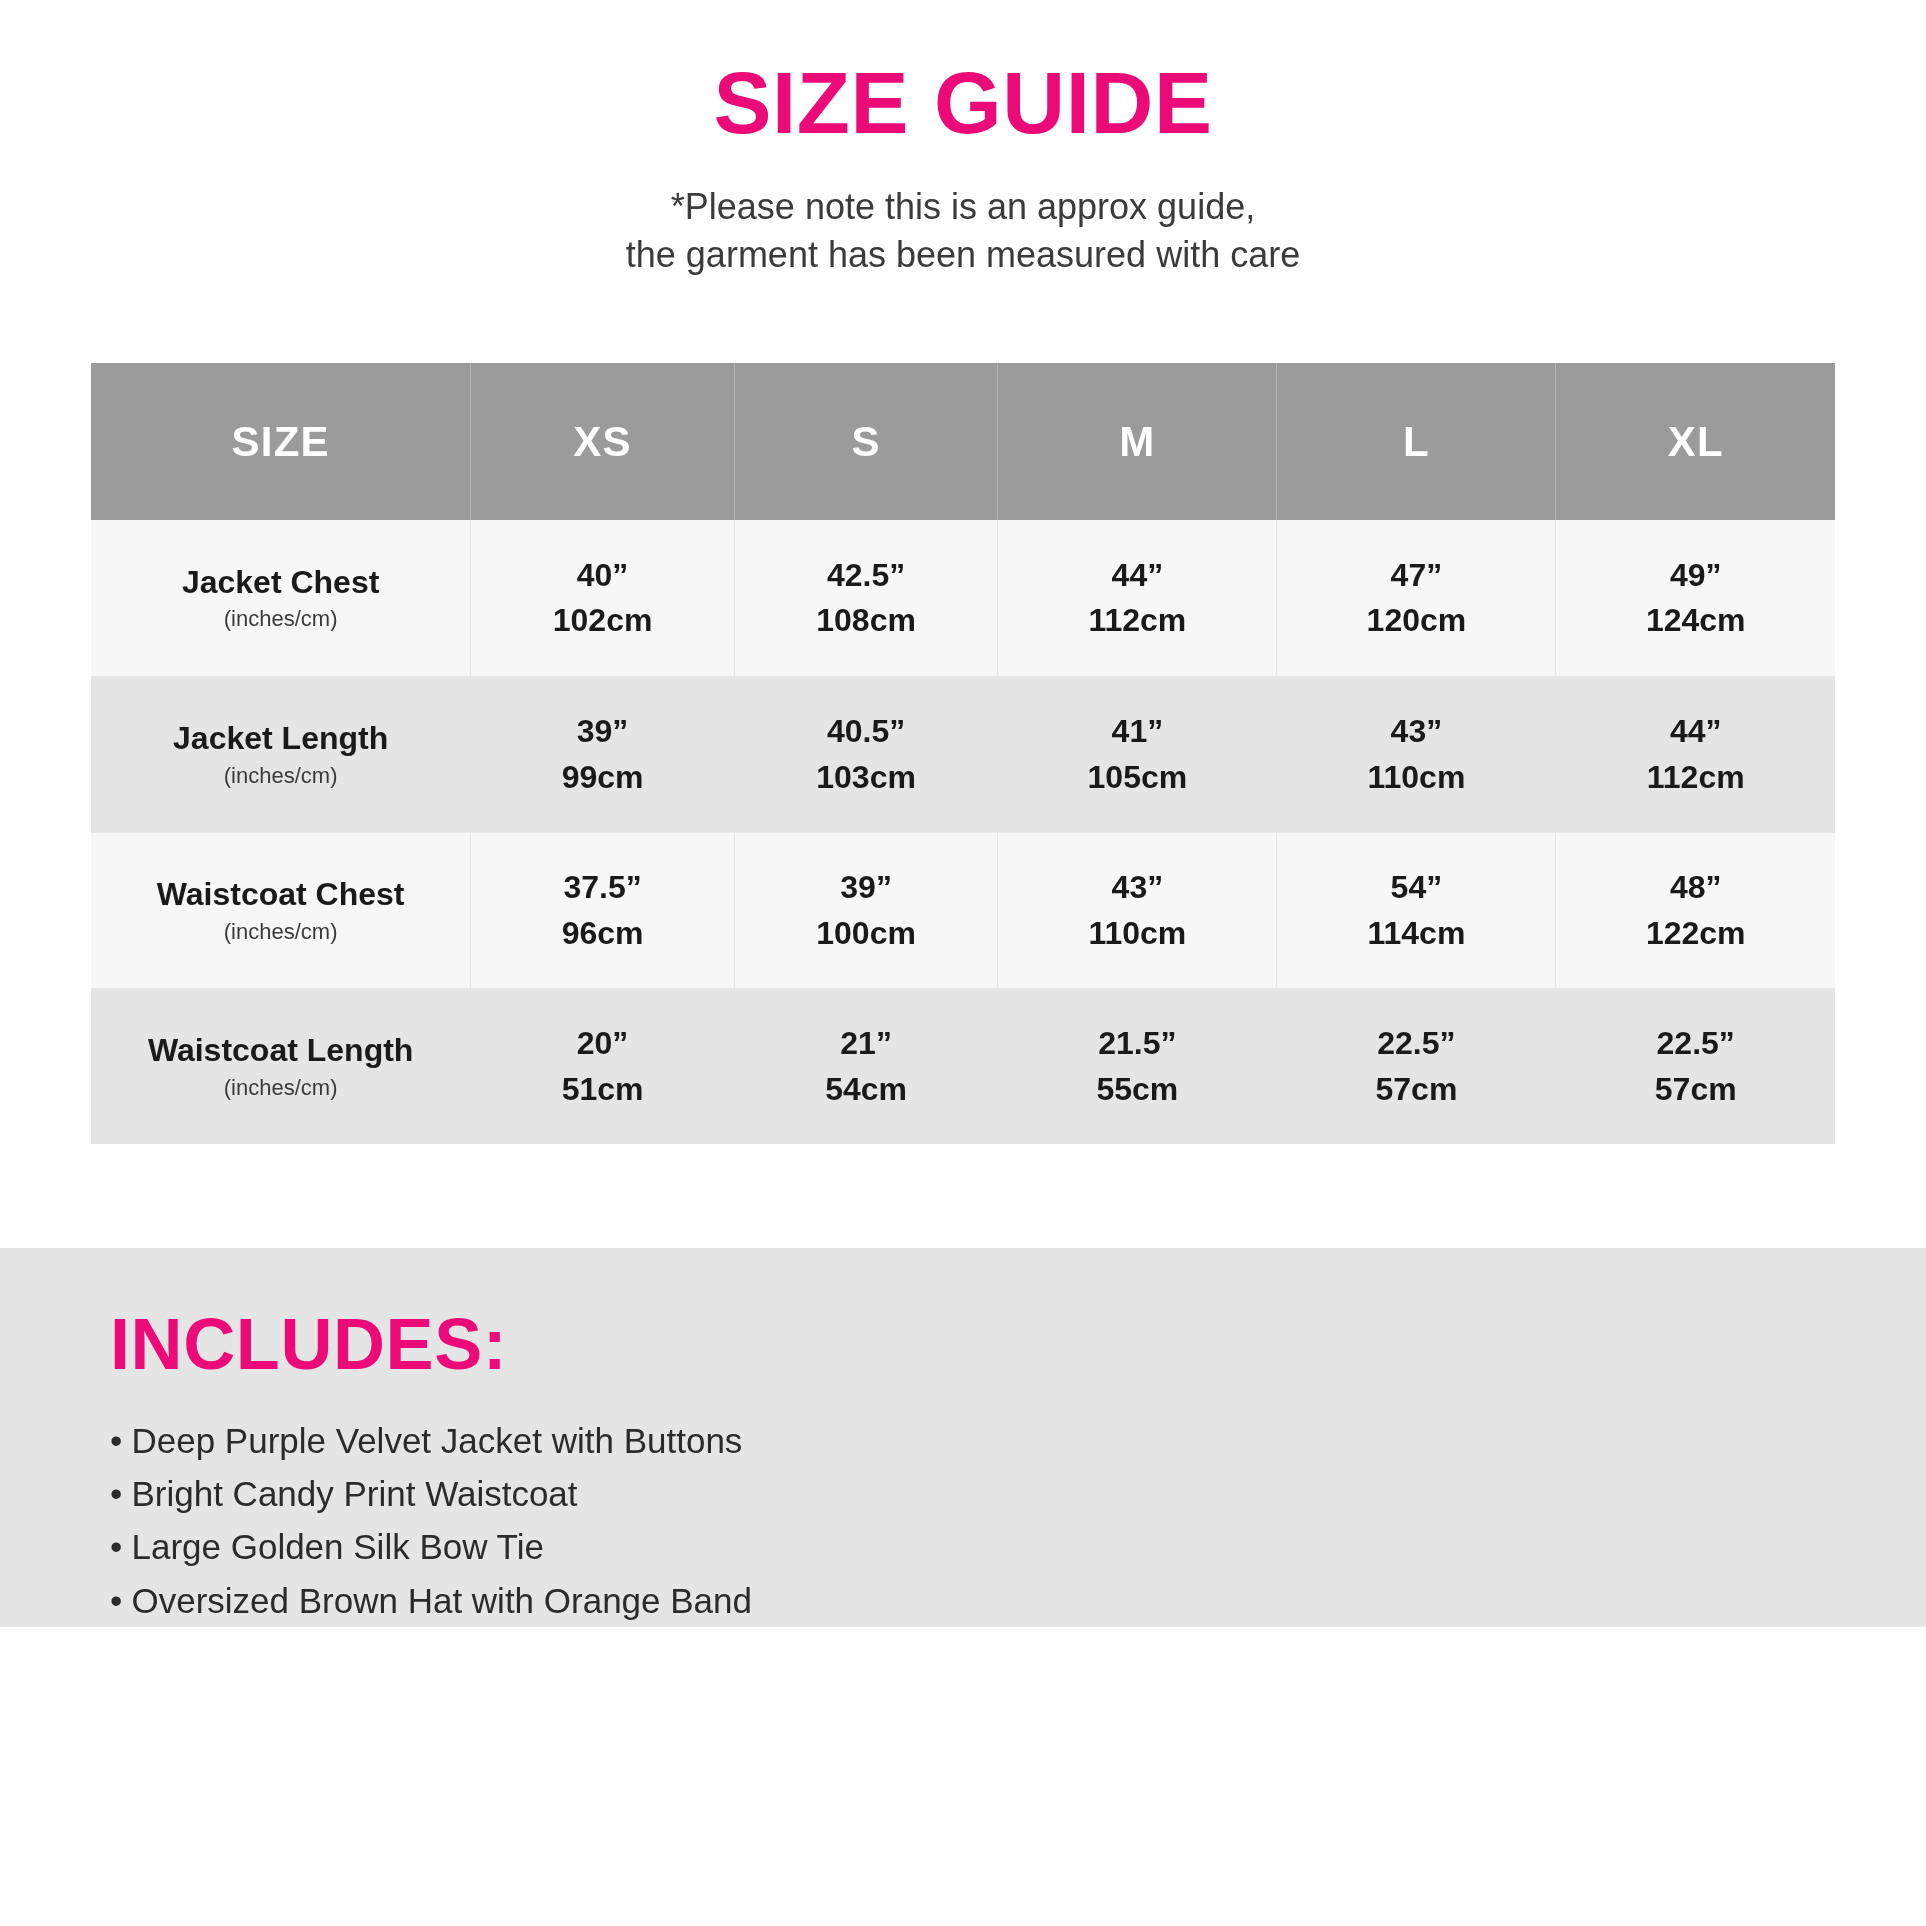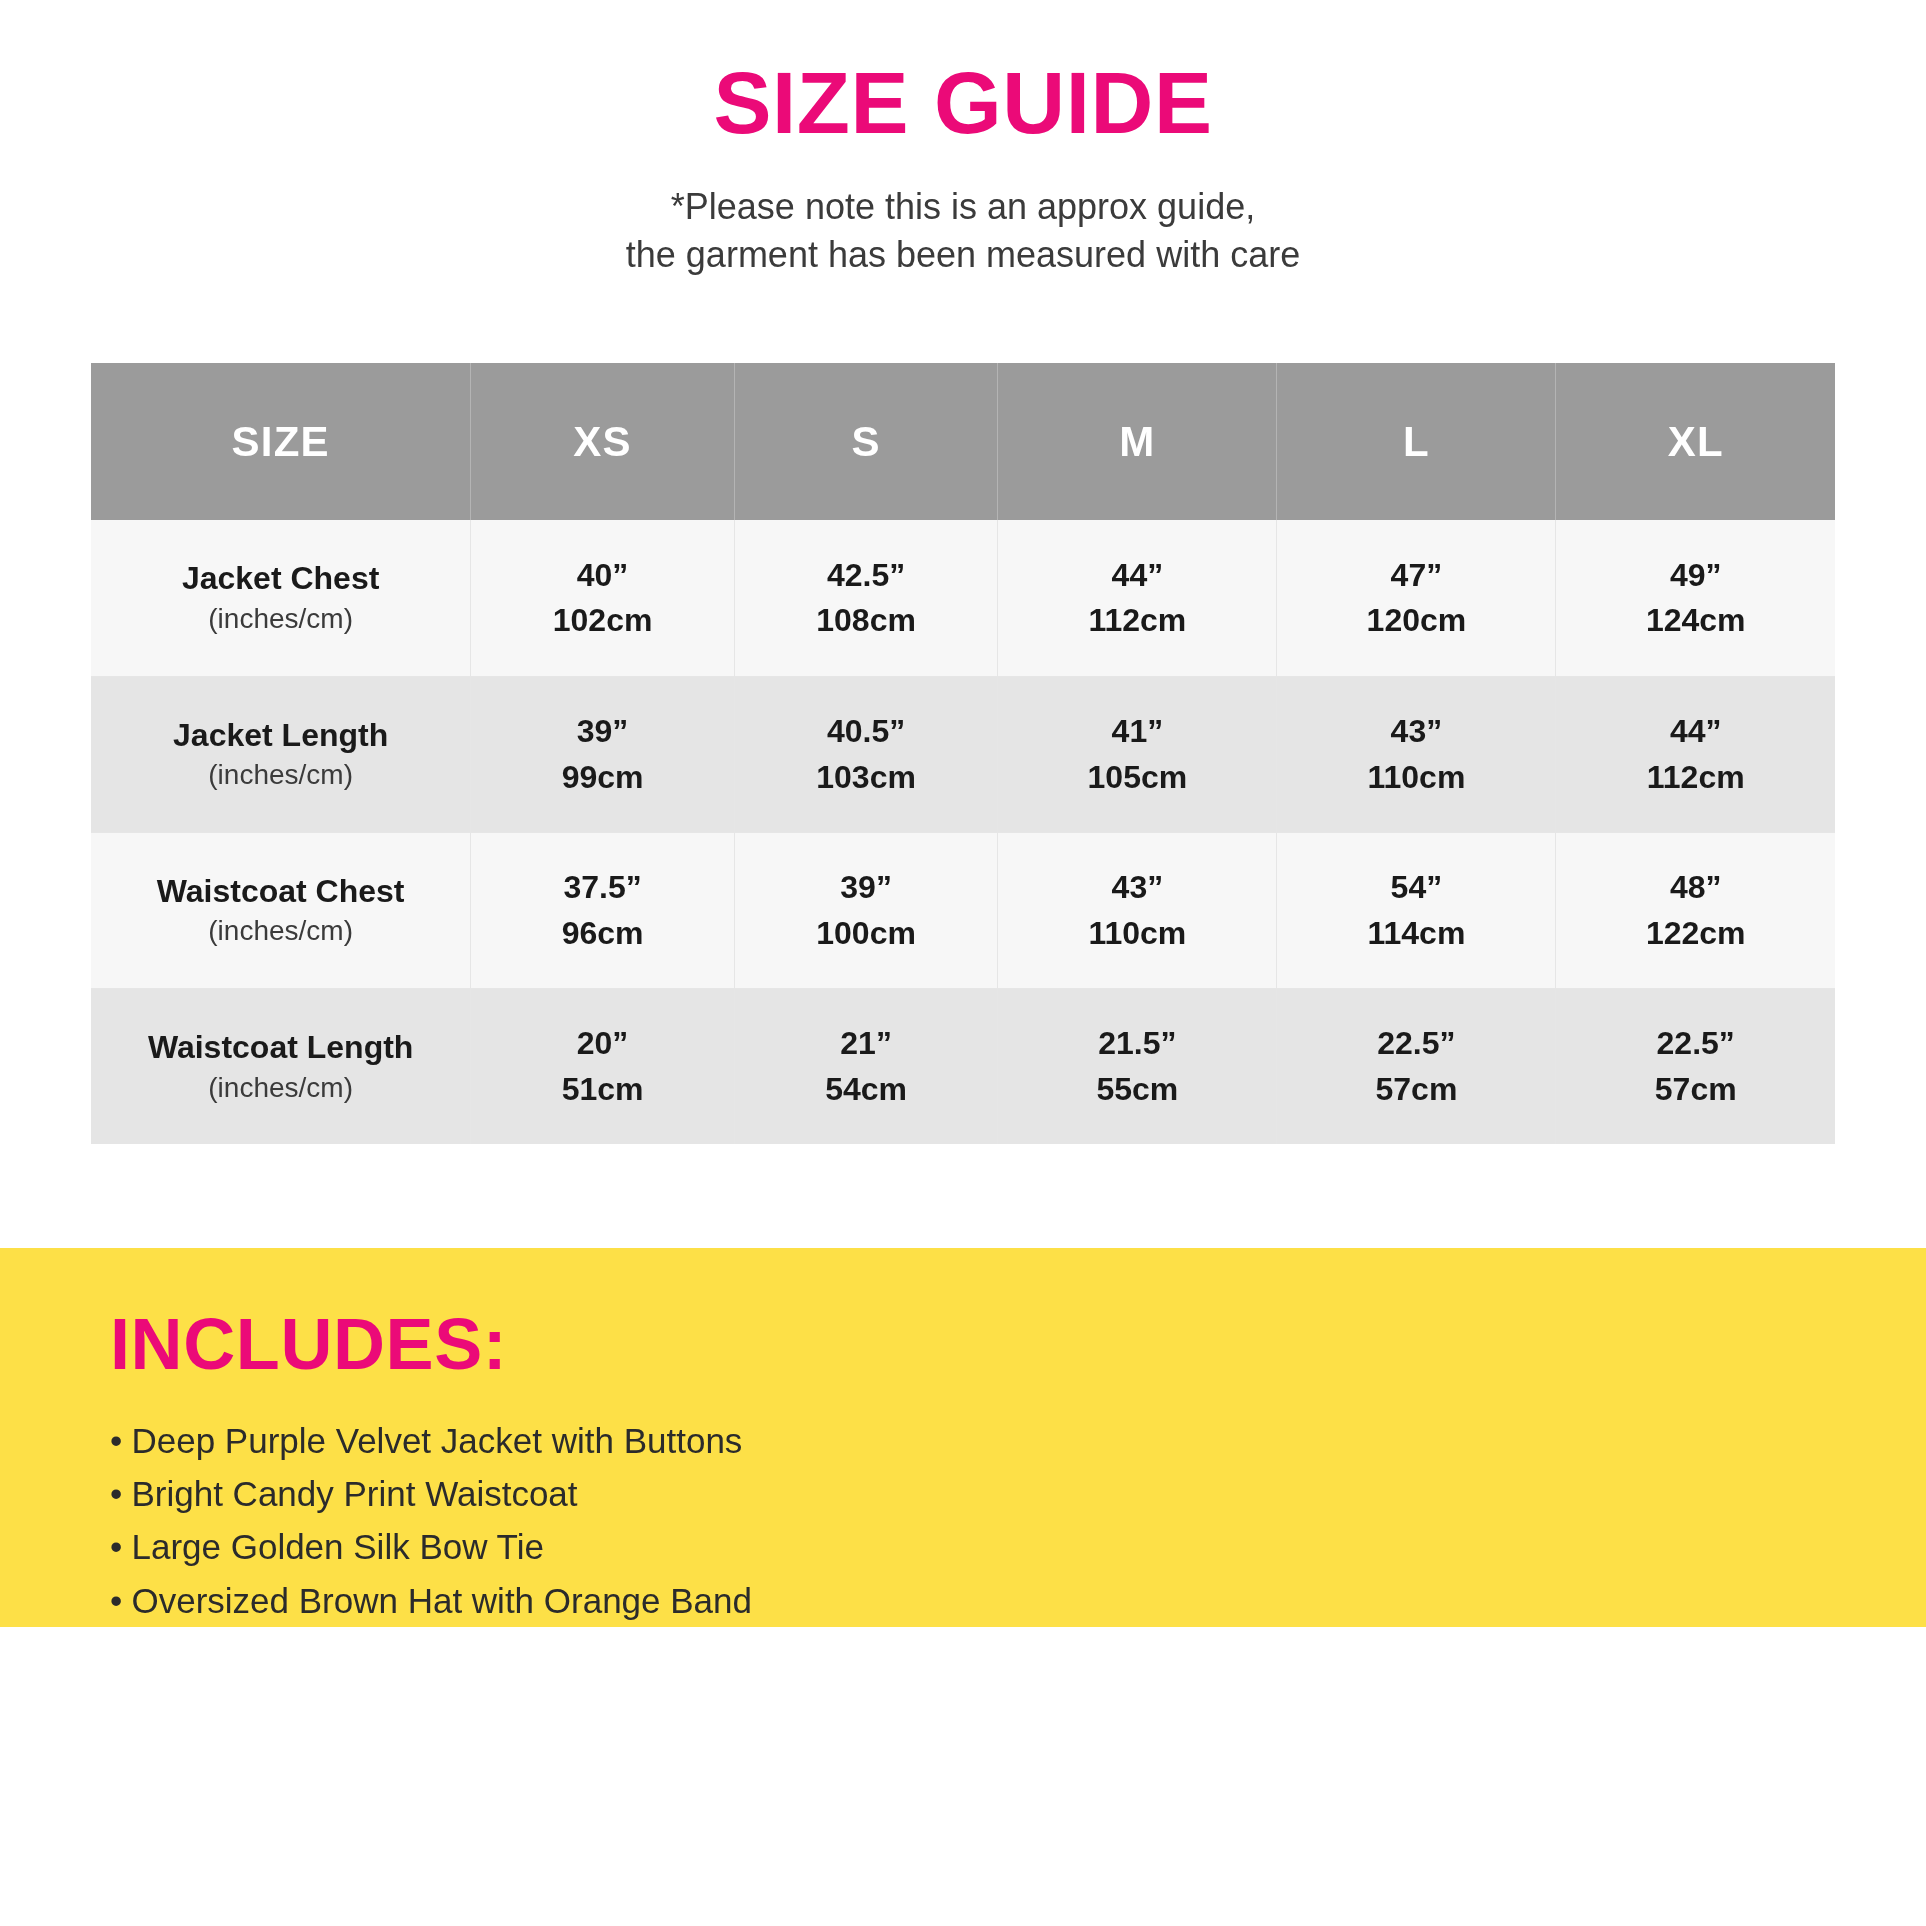--- a/index.html
+++ b/index.html
@@ -80,21 +80,21 @@
   table.size-table tbody tr.even td { background: #e5e5e5; }
 
   .row-label {
     font-size: 32px;
     font-weight: bold;
     color: #1a1a1a;
     line-height: 1.15;
   }
   .row-label .units {
     display: block;
-    font-size: 28px;
+    font-size: 22px;
     font-weight: normal;
     color: #3b3b3b;
     margin-top: 5.8px;
   }
   .val {
     font-size: 32px;
     font-weight: bold;
     color: #1a1a1a;
     line-height: 1.2;
   }
@@ -103,21 +103,21 @@
     margin-top: 7px;
   }
 
   
   .divider {
     height: 8px;
     background: #d9d9d9;
     margin-top: 104px;
   }
   .bottom-section {
-    background: #fde047;
+    background: #e5e5e5;
     flex: 1;
     padding: 55px 0 0 110px;
   }
   .includes-title {
     color: #eb0a78;
     font-size: 72px;
     font-weight: bold;
     letter-spacing: 0.6px;
     margin: 0 0 29px 0;
   }

